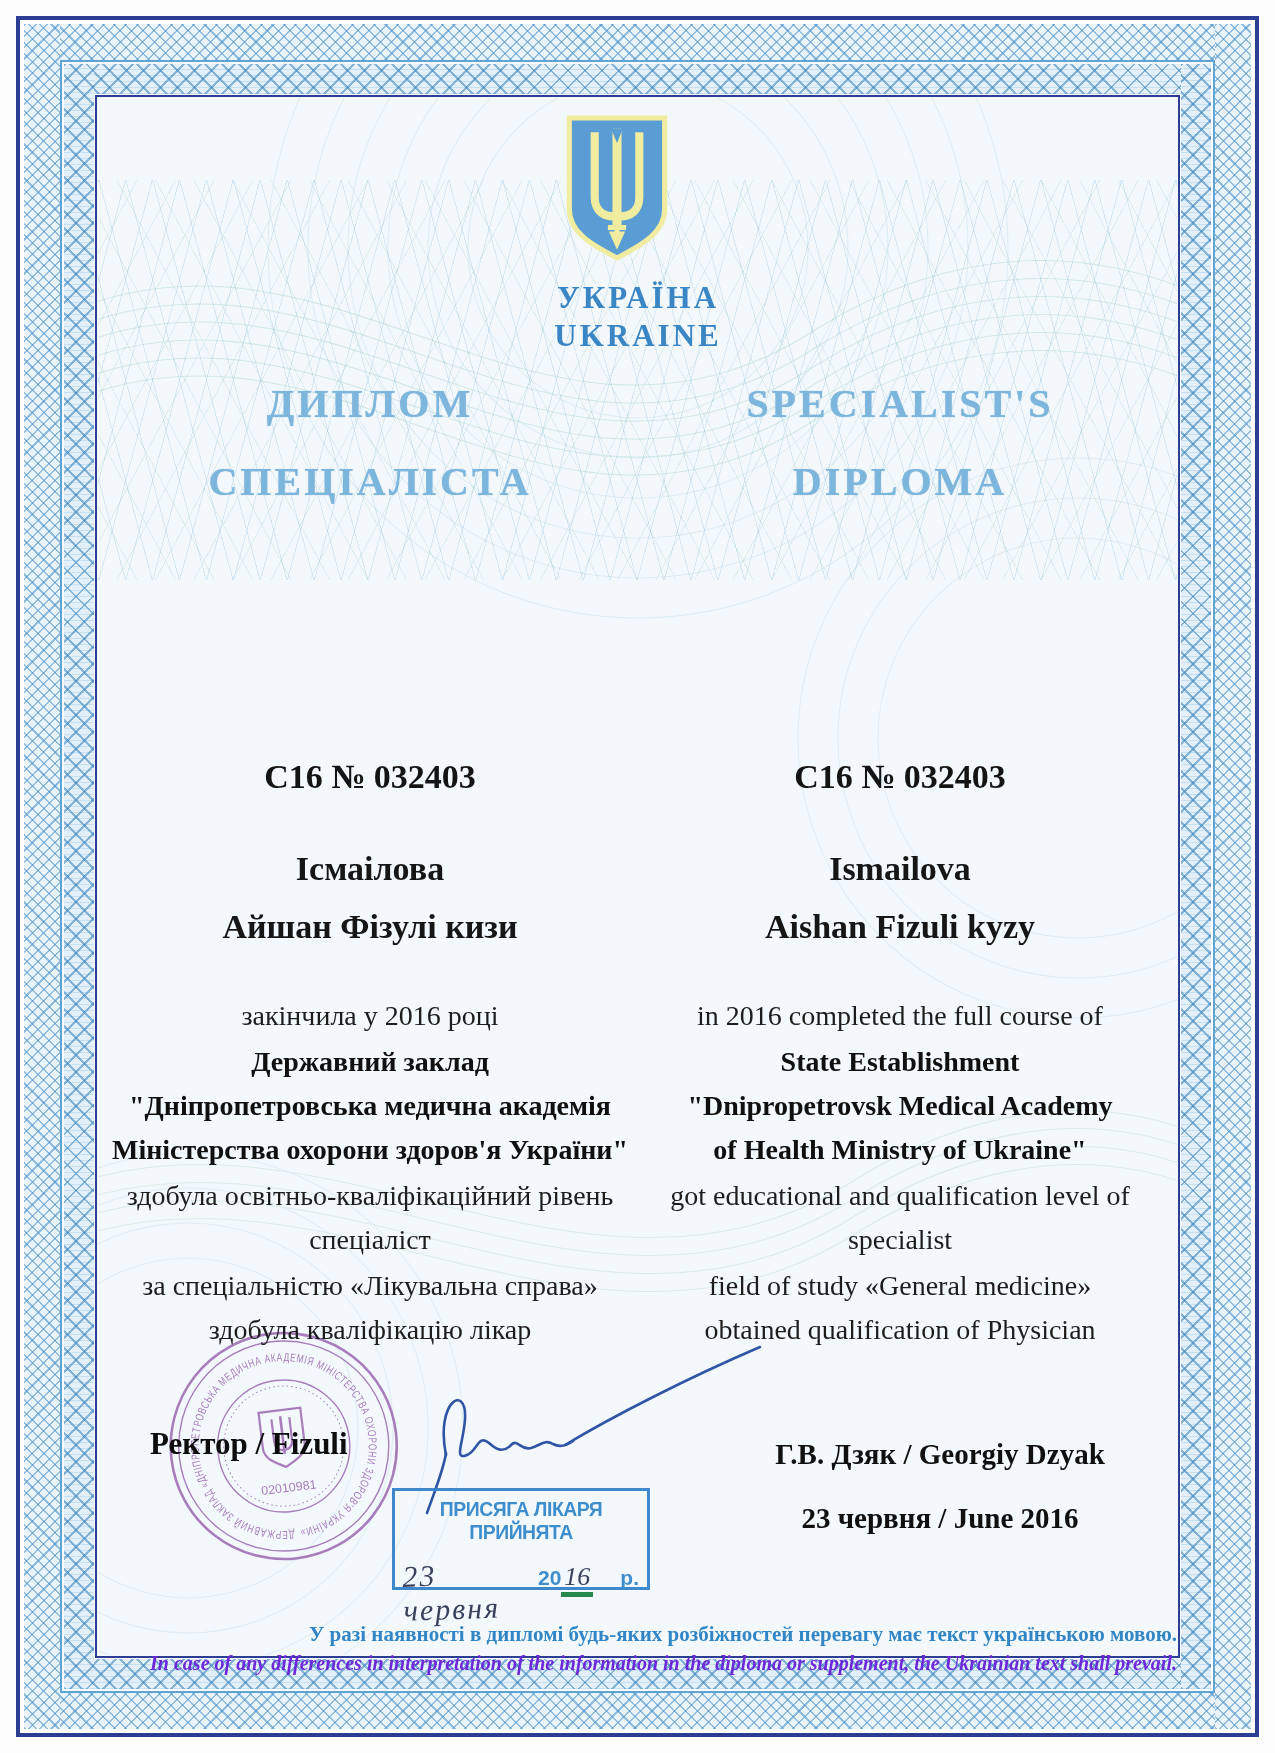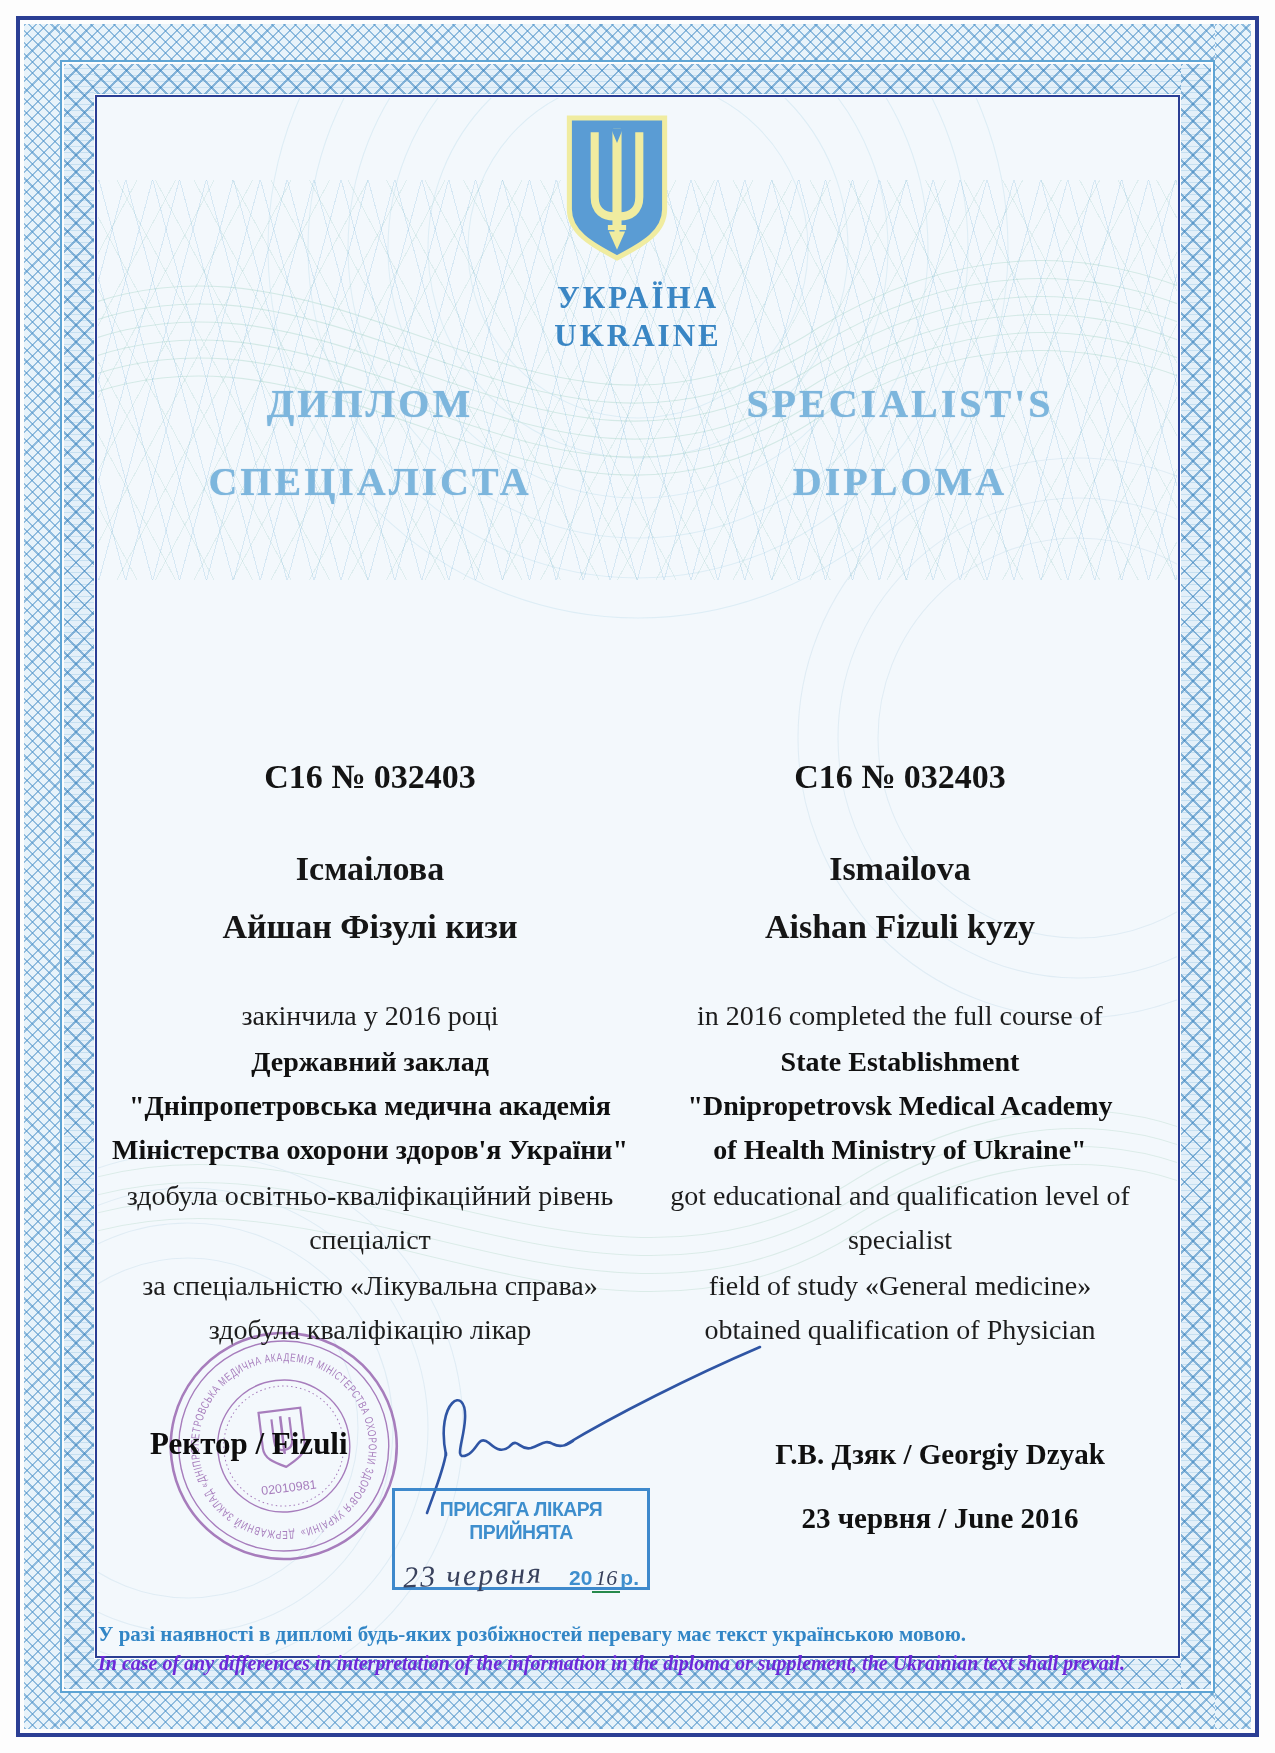--- a/index.html
+++ b/index.html
@@ -51,25 +51,25 @@
   .bline.bold{font-weight:bold;color:#101010;}
   .rector{left:150px;top:1426px;font-size:31px;font-weight:bold;color:#0d0d0d;z-index:4;}
   .signer{left:660px;width:560px;text-align:center;font-weight:bold;font-size:29px;color:#101010;}
   
   .oath{left:392px;top:1488px;width:258px;height:102px;border:3px solid #2f80c8;
     z-index:5;box-sizing:border-box;opacity:.92;}
   .oath-title{margin-top:7px;text-align:center;font-family:"Liberation Sans","DejaVu Sans",sans-serif;
     font-weight:bold;font-size:20px;color:#2f86ca;letter-spacing:-0.5px;transform:scaleX(.97);}
   .oath-row{margin-top:14px;padding:0 8px;display:flex;align-items:baseline;}
   .hand{font-style:italic;color:#2a3350;font-size:30px;letter-spacing:2px;transform:rotate(-2deg);}
-  .hand-year{font-style:italic;color:#2a3350;font-size:22px;padding:0 3px;border-bottom:2px solid #15803d;}
-  .oath-print{font-family:"Liberation Sans","DejaVu Sans",sans-serif;color:#2f86ca;font-weight:bold;font-size:21px;}
+  .hand-year{font-style:italic;color:#2a3350;font-size:26px;padding:0 3px;border-bottom:5px solid #15803d;}
+  .oath-print{font-family:"Liberation Sans","DejaVu Sans",sans-serif;color:#2f86ca;font-weight:bold;font-size:21px;margin-left:27px;}
   .oath-sp{flex:1;}
   
-  .footer{left:98px;width:1079px;text-align:left;font-weight:bold;z-index:4;}
+  .footer{left:98px;width:1079px;text-align:right;font-weight:bold;z-index:4;}
   .footer-uk{top:1622px;font-size:21px;color:#3286c6;}
   .footer-en{top:1652px;font-size:20px;color:#6d28d9;font-style:italic;}
   .stamp-wrap{left:158px;top:1320px;z-index:2;transform:rotate(-7deg);opacity:.85;}
   .sig-wrap{left:415px;top:1335px;z-index:3;}
   .emblem-wrap{left:556px;top:112px;z-index:4;}
 </style>
 </head>
 <body>
 
 <div class="abs frame-outer-line"></div>

